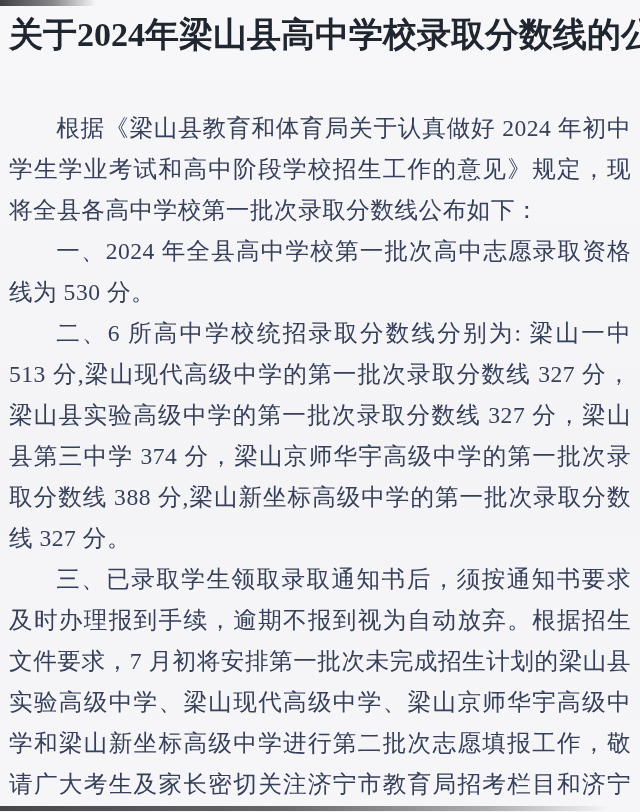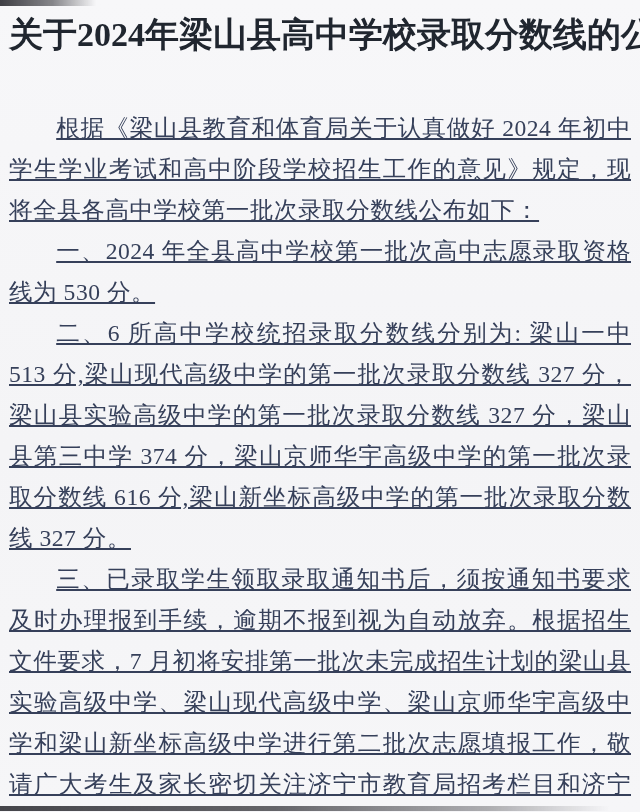--- a/index.html
+++ b/index.html
@@ -54,34 +54,33 @@
   }
   .doc-body p {
     margin: 0;
     text-indent: 2em;
     font-size: 23.6px;
     line-height: 41px;
     text-align: justify;
     text-justify: inter-ideograph;
     color: #36405a;
     letter-spacing: 0.5px;
-    text-decoration: underline;
   }
 </style>
 </head>
 <body>
 
 <div class="page">
 
   <div class="edge-top"></div>
 
   <h1 class="doc-title">关于2024年梁山县高中学校录取分数线的公告</h1>
 
   <div class="doc-body">
     <p>根据《梁山县教育和体育局关于认真做好 2024 年初中学生学业考试和高中阶段学校招生工作的意见》规定，现将全县各高中学校第一批次录取分数线公布如下：</p>
     <p>一、2024 年全县高中学校第一批次高中志愿录取资格线为 530 分。</p>
-    <p>二、6 所高中学校统招录取分数线分别为: 梁山一中 513 分,梁山现代高级中学的第一批次录取分数线 327 分，梁山县实验高级中学的第一批次录取分数线 327 分，梁山县第三中学 374 分，梁山京师华宇高级中学的第一批次录取分数线 616 分,梁山新坐标高级中学的第一批次录取分数线 327 分。</p>
+    <p>二、6 所高中学校统招录取分数线分别为: 梁山一中 513 分,梁山现代高级中学的第一批次录取分数线 327 分，梁山县实验高级中学的第一批次录取分数线 327 分，梁山县第三中学 374 分，梁山京师华宇高级中学的第一批次录取分数线 388 分,梁山新坐标高级中学的第一批次录取分数线 327 分。</p>
     <p>三、已录取学生领取录取通知书后，须按通知书要求及时办理报到手续，逾期不报到视为自动放弃。根据招生文件要求，7 月初将安排第一批次未完成招生计划的梁山县实验高级中学、梁山现代高级中学、梁山京师华宇高级中学和梁山新坐标高级中学进行第二批次志愿填报工作，敬请广大考生及家长密切关注济宁市教育局招考栏目和济宁市教育招生考试院微信公众号，不要错过填报志愿时间。</p>
   </div>
 
   <div class="edge-bottom"></div>
 
 </div>
 
 </body></html>

